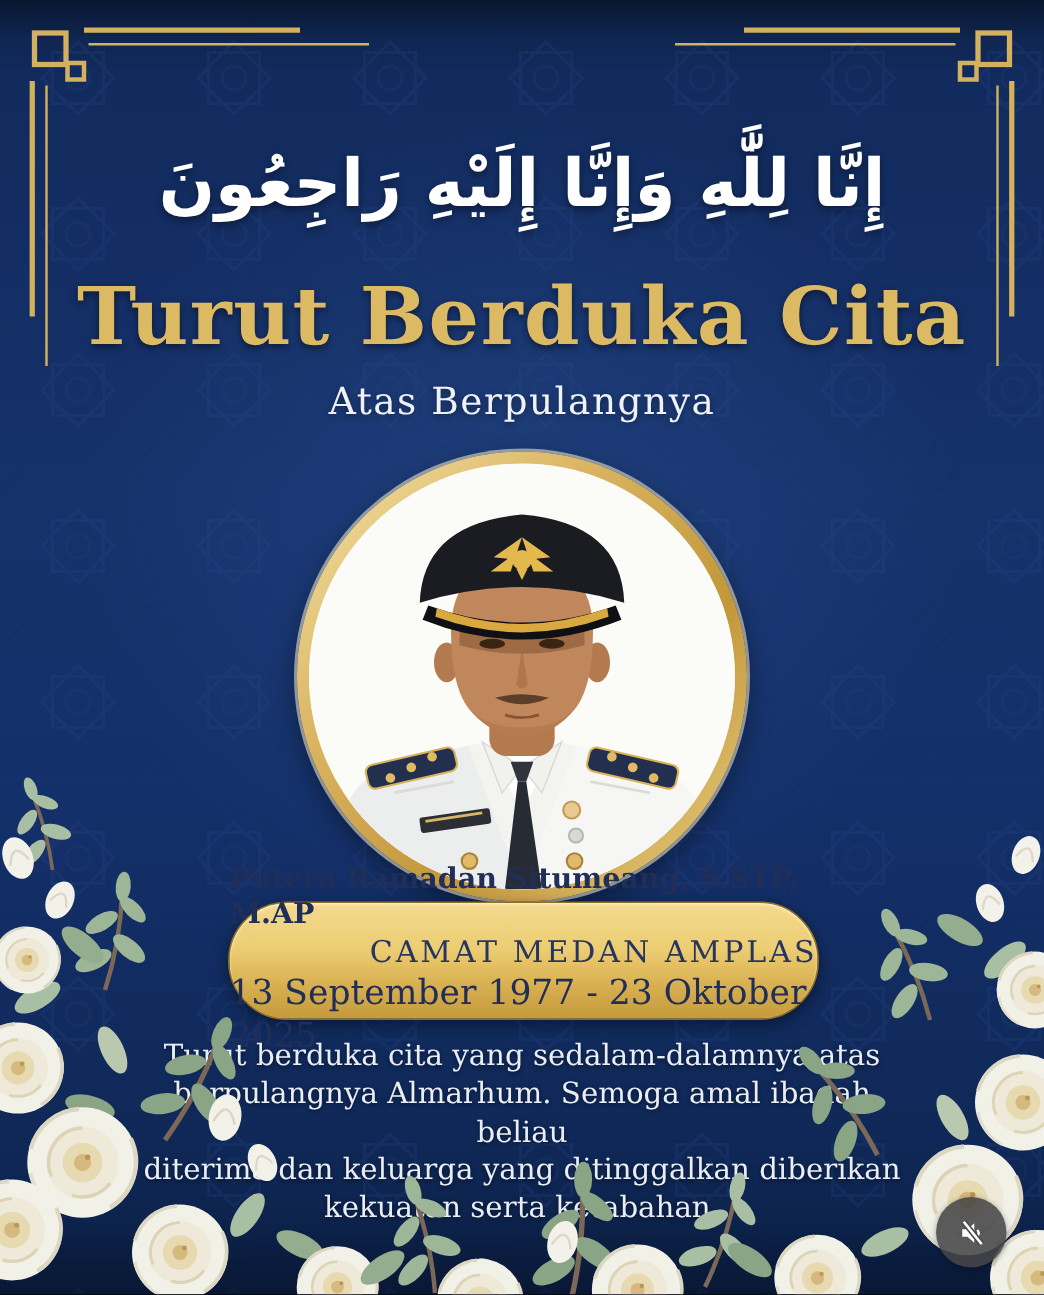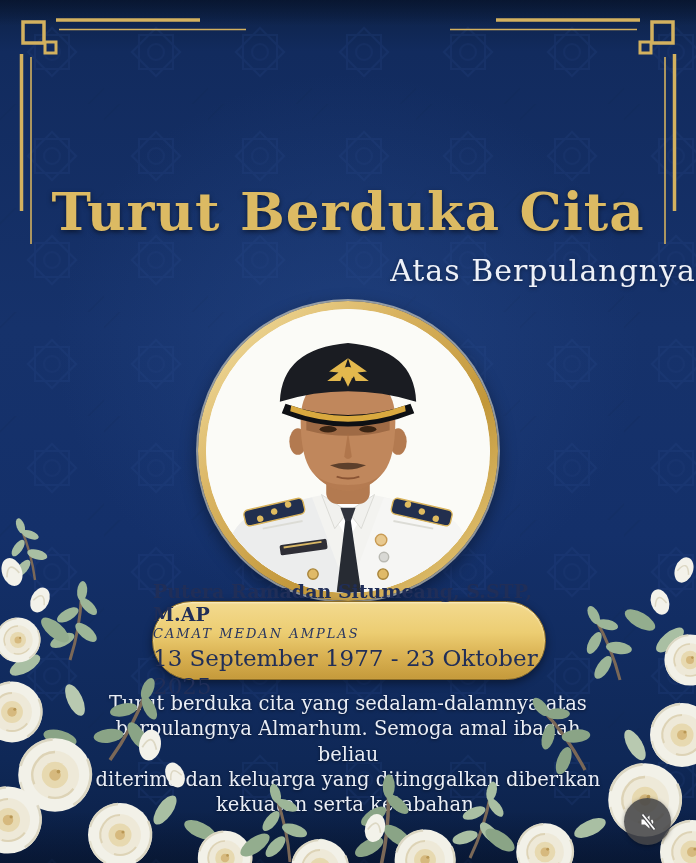--- a/index.html
+++ b/index.html
@@ -23,44 +23,44 @@
     direction:rtl;
   }
   .title{
     position:absolute;top:180px;left:0;width:100%;
     text-align:center;font-weight:bold;
     font-size:53px;color:#dcba63;letter-spacing:1px;
     text-shadow:0 2px 5px rgba(0,0,0,.5);
   }
   .subtitle{
     position:absolute;top:253px;left:0;width:100%;
-    text-align:right;font-size:30px;color:#eef1f8;letter-spacing:1px;
+    text-align:center;font-size:25px;color:#eef1f8;letter-spacing:1px;
     text-shadow:0 1px 4px rgba(0,0,0,.4);
   }
   .portrait-ring{
     position:absolute;top:301px;left:50%;transform:translateX(-50%);
     width:300px;height:300px;border-radius:50%;
     background:linear-gradient(135deg,#f6e5ab 0%,#d9b360 35%,#c2973a 65%,#ecd186 100%);
     box-shadow:0 0 0 2px rgba(248,240,214,.55), 0 6px 18px rgba(0,0,0,.45);
     padding:8px;box-sizing:border-box;
   }
   .portrait-clip{
     width:100%;height:100%;border-radius:50%;overflow:hidden;background:#fbfbf8;
   }
   .banner{
     position:absolute;top:601px;left:152px;width:392px;height:77px;
     border-radius:40px;
     background:linear-gradient(180deg,#f3da8f 0%,#eccd72 40%,#d9b152 70%,#c59a3b 100%);
     border:1px solid #8f6f28;
     box-shadow:0 3px 10px rgba(0,0,0,.45), inset 0 1px 2px rgba(255,250,230,.7);
-    display:flex;flex-direction:column;align-items:flex-start;justify-content:center;
+    display:flex;flex-direction:column;align-items:flex-end;justify-content:center;
     gap:1px;z-index:4;
   }
   .banner .name{font-size:19px;font-weight:bold;color:#202e58;line-height:1.2;}
-  .banner .position{font-size:13px;color:#273561;letter-spacing:2px;line-height:1.25;font-style:italic;}
+  .banner .position{font-size:20px;color:#273561;letter-spacing:2px;line-height:1.25;}
   .banner .dates{font-size:23px;color:#202e58;line-height:1.25;}
   .condolence{
     position:absolute;top:691px;left:50%;transform:translateX(-50%);
     width:520px;text-align:center;color:#e9edf5;
     font-size:19.5px;line-height:1.3;z-index:4;
     text-shadow:0 1px 3px rgba(0,0,0,.5);
   }
   .mute-btn{
     position:absolute;left:624px;top:798px;width:47px;height:47px;border-radius:50%;
     background:rgba(70,70,72,.88);display:flex;align-items:center;justify-content:center;
@@ -104,20 +104,21 @@
 
       <rect x="652" y="22" width="21" height="21" stroke-width="3.5"></rect>
       <rect x="640" y="42" width="11" height="11" stroke-width="3"></rect>
       <line x1="640" y1="20" x2="496" y2="20" stroke-width="3.5"></line>
       <line x1="637" y1="29.5" x2="450" y2="29.5" stroke-width="1.6"></line>
       <line x1="674.5" y1="54" x2="674.5" y2="211" stroke-width="3.5"></line>
       <line x1="665" y1="57" x2="665" y2="244" stroke-width="1.6"></line>
     </g>
   </svg>
 
+  <div class="arabic">إِنَّا لِلَّٰهِ وَإِنَّا إِلَيْهِ رَاجِعُونَ</div>
   <div class="title">Turut Berduka Cita</div>
   <div class="subtitle">Atas Berpulangnya</div>
 
   <div class="portrait-ring">
     <div class="portrait-clip">
       <svg width="284" height="284" viewBox="0 0 300 300" aria-hidden="true">
         <defs>
             <clipPath id="pclip">
               <circle cx="150" cy="150" r="150"></circle>
             </clipPath>

